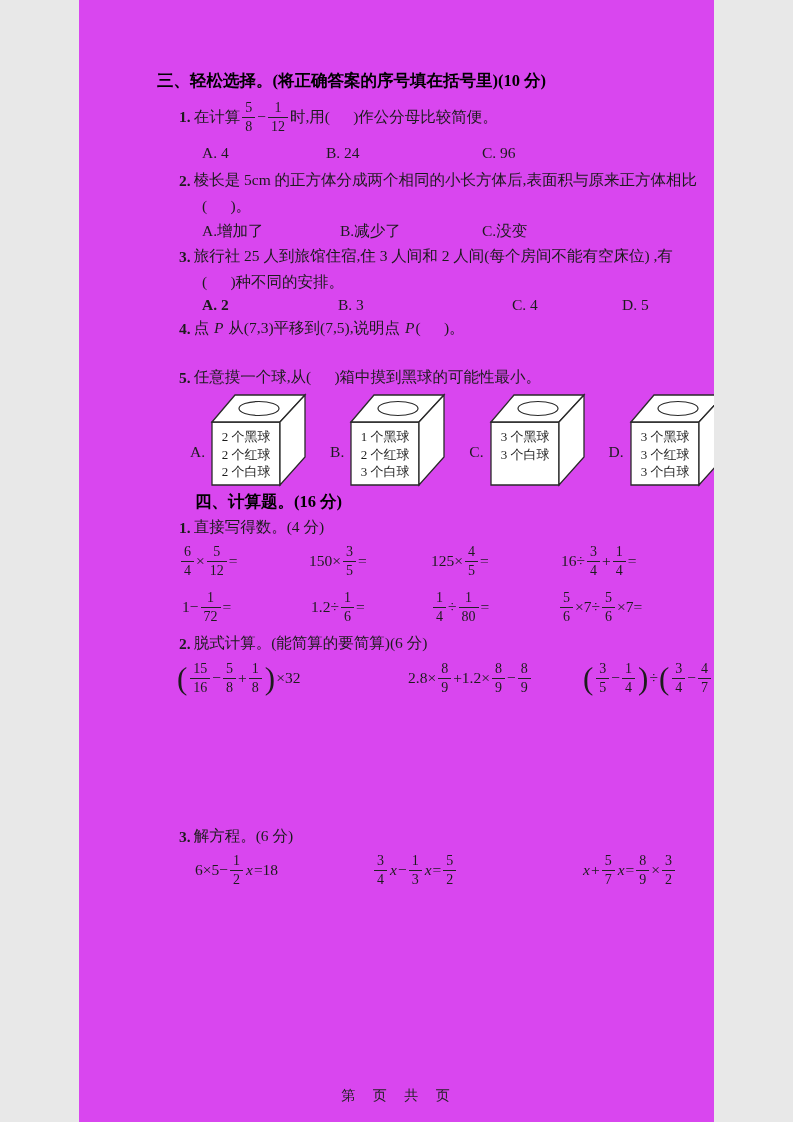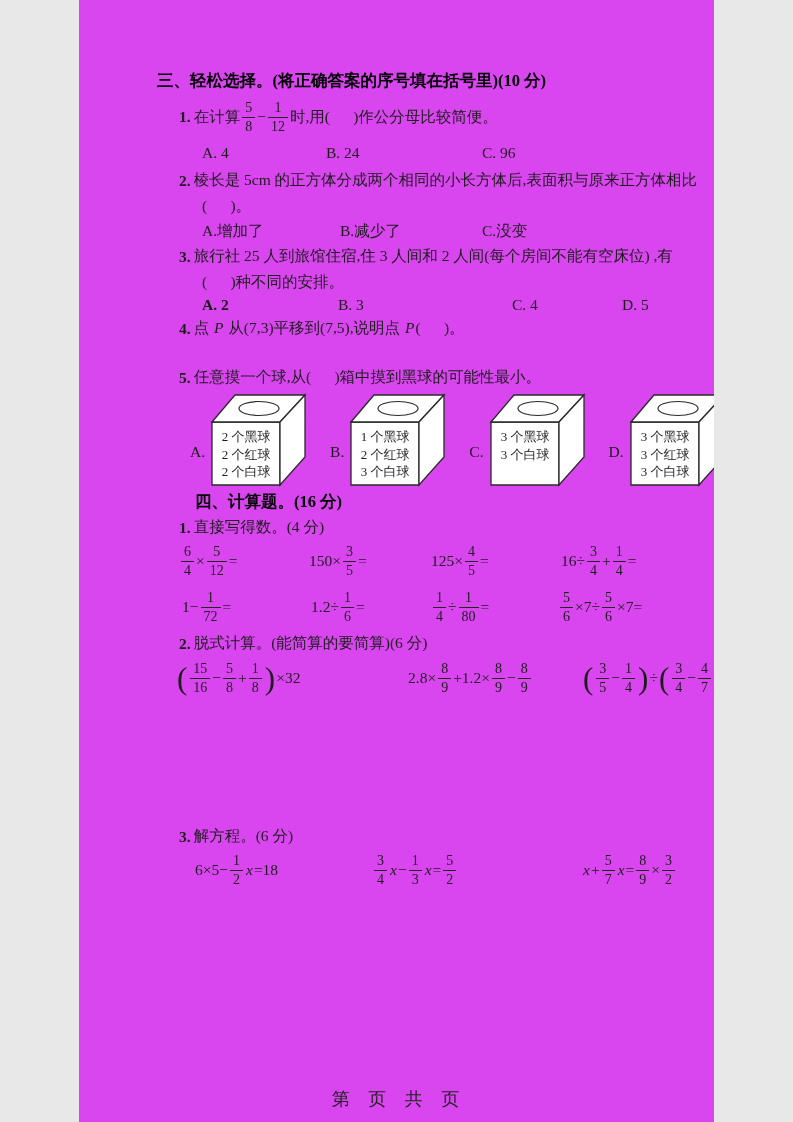--- a/index.html
+++ b/index.html
@@ -27,21 +27,21 @@
   .frac .den{border-top:1.3px solid #222;padding:1px 3px 0;}
   .bigp{font-size:31px;font-weight:400;line-height:0.9;padding:0 1px;transform:scaleY(1.05);}
   .optrow{position:absolute;height:22px;}
   .opt{position:absolute;top:0;white-space:pre;}
   .boxes-row{display:flex;gap:17px;align-items:flex-end;}
   .boxgroup{display:flex;align-items:flex-end;}
   .boxlabel{margin:0 2px 26px 0;font-size:15.5px;}
   svg text{font-family:"Liberation Serif","DejaVu Serif",serif;}
   .footer{
     left:0;right:0;text-align:center;
-    font-size:18px;color:#222;word-spacing:10px;letter-spacing:2px;
+    font-size:14px;color:#222;word-spacing:10px;letter-spacing:2px;
   }
   i{font-style:italic;padding:0 1px;}
 </style>
 </head>
 <body>
 
 <div class="paper">
 
   <div class="abs sec-title" style="left:78px;top:70px;">三、轻松选择。(将正确答案的序号填在括号里)(10 分)</div>
 

